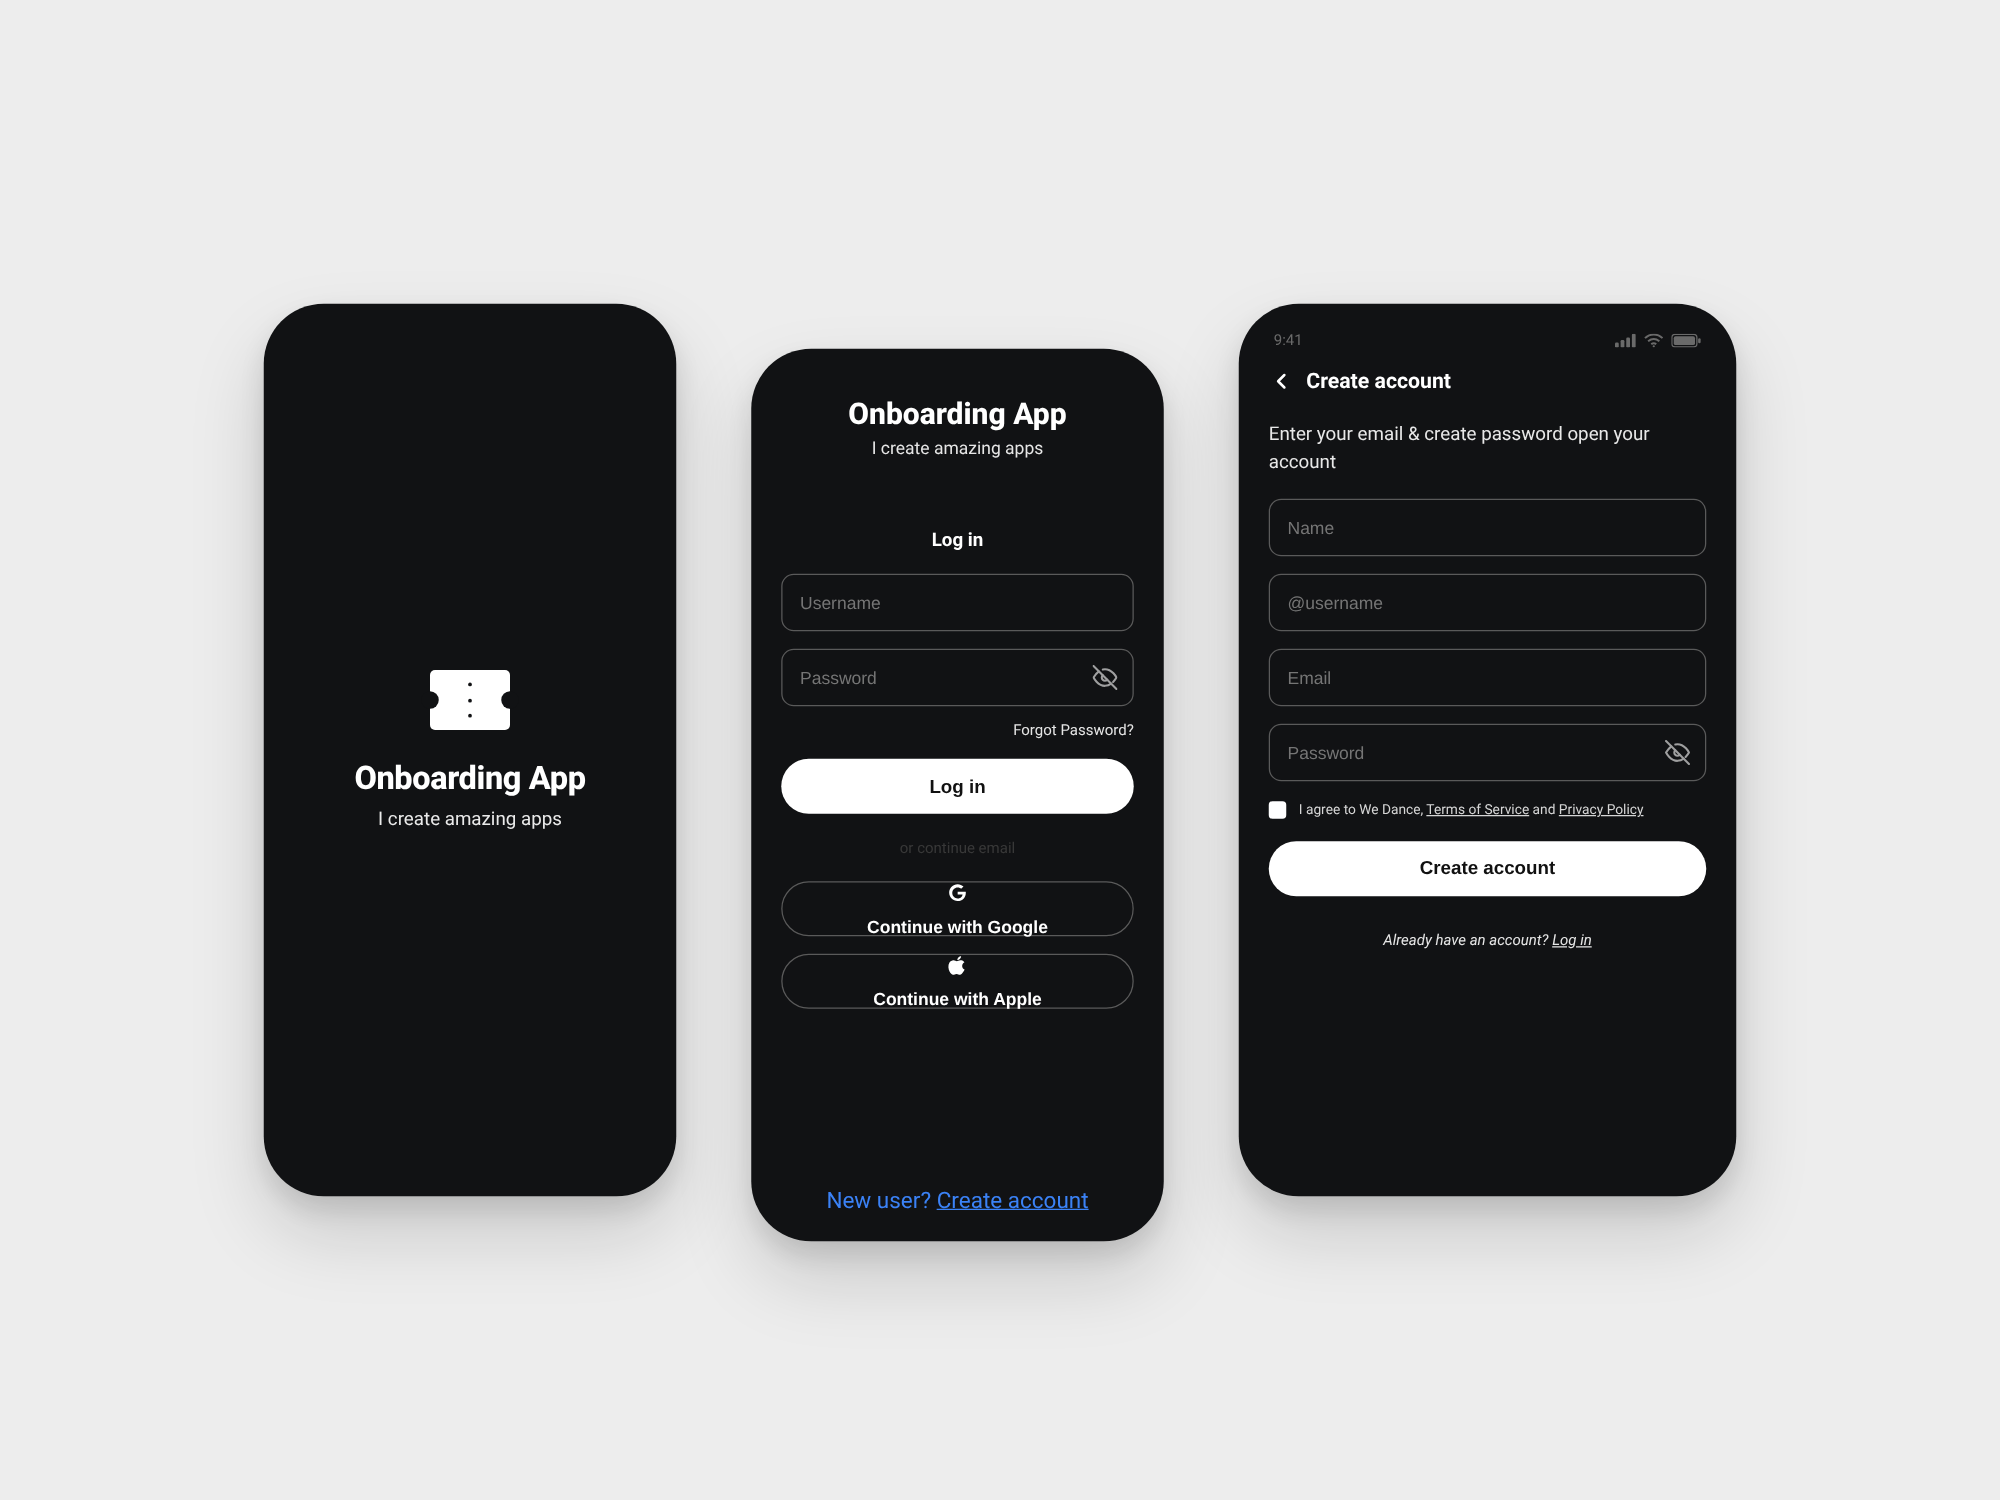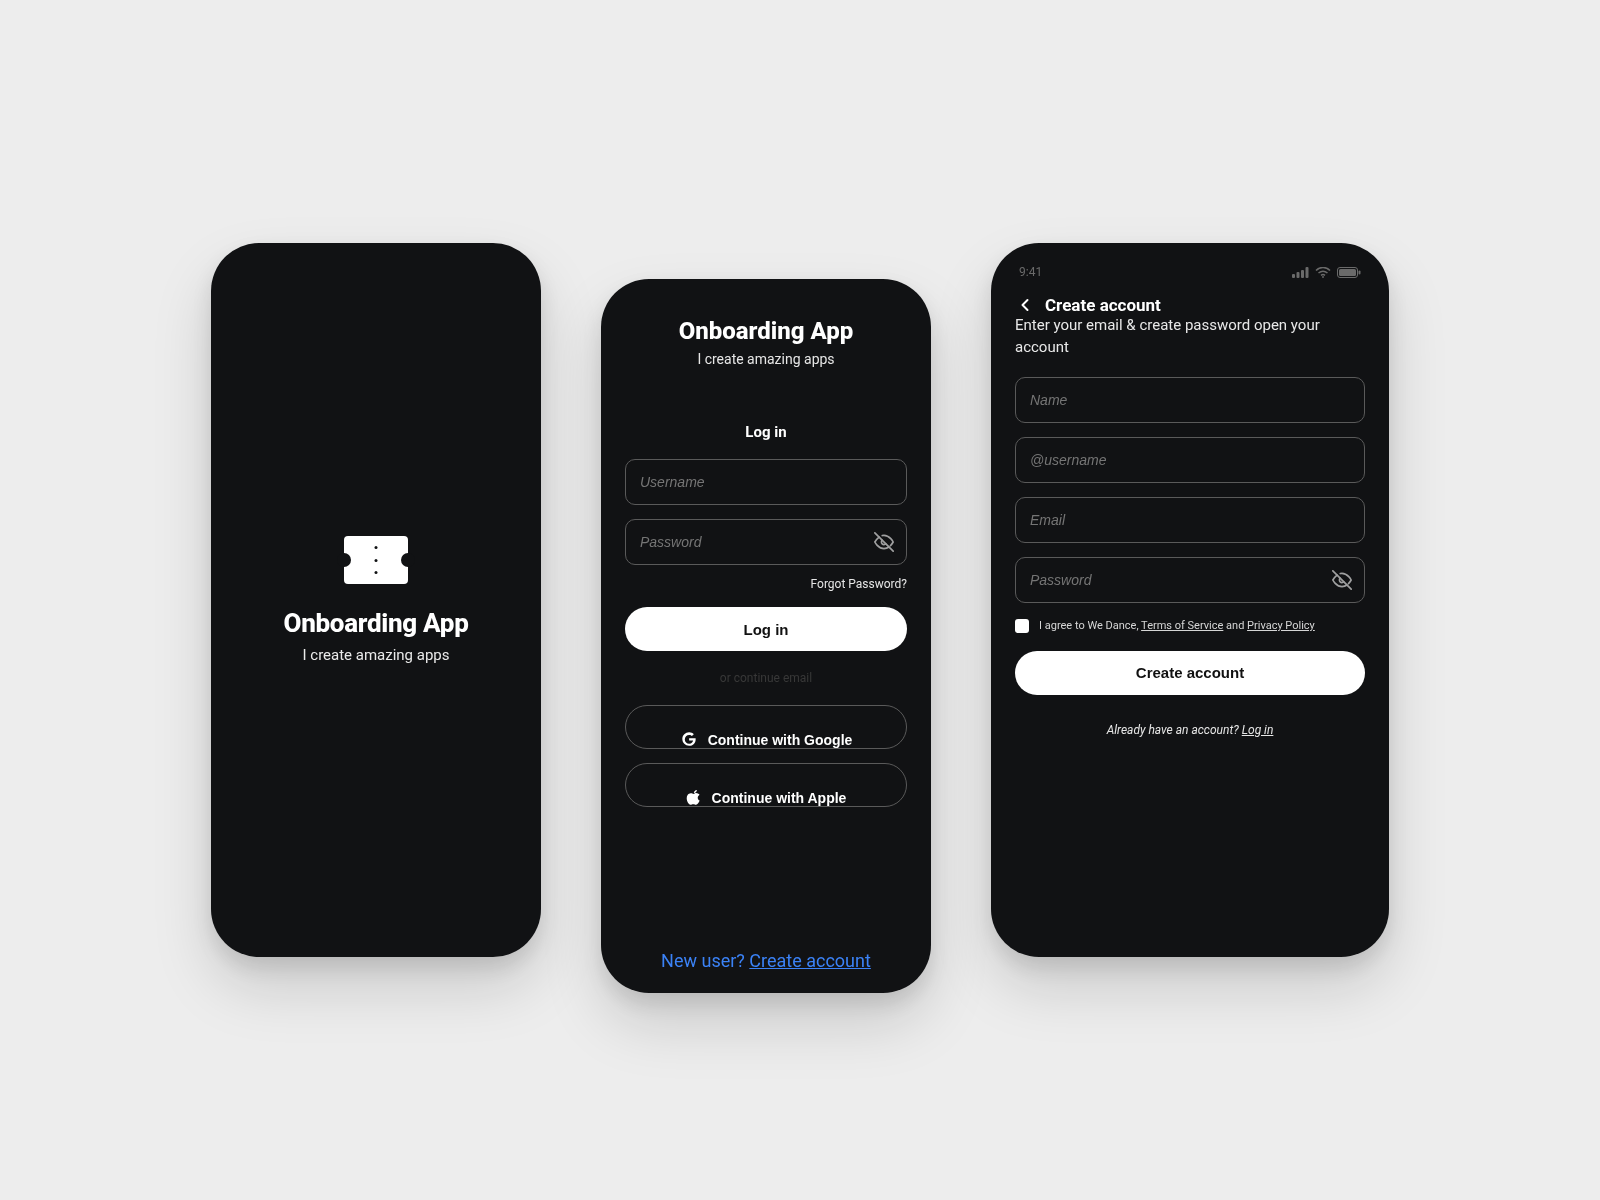--- a/index.html
+++ b/index.html
@@ -42,42 +42,42 @@
   
   .login { display:flex; flex-direction:column; align-items:center; height:100%; padding:34px 24px 22px; }
   .login h1 { font-size:24px; font-weight:800; margin-top:4px; }
   .login .sub { font-size:14px; margin-top:6px; color:#e6e6e6; }
   .login .section { font-size:15px; font-weight:700; margin-top:56px; margin-bottom:18px; }
   .field {
     width:100%; height:46px; border:1px solid #5a5a5a; border-radius:10px;
     display:flex; align-items:center; padding:0 14px; margin-bottom:14px; color:#d8d8d8; font-size:14px;
     position:relative;
   }
-  .field input { background:transparent; border:0; outline:0; color:#fff; width:100%; font-size:14px;font-style:italic; }
+  .field input { background:transparent; border:0; outline:0; color:#fff; width:100%; font-size:14px; }
   .eye-off { position:absolute; right:12px; top:50%; transform:translateY(-50%); opacity:.75; }
   .forgot { width:100%; text-align:right; font-size:12px; color:#e5e5e5; margin-top:-2px; margin-bottom:16px; }
   .btn-primary {
     width:100%; height:44px; background:#fff; color:#111; border-radius:22px; border:0;
     font-size:15px; font-weight:700; cursor:pointer;
   }
   .divider-text { font-size:12px; color:#383838; margin:20px 0; }
   .btn-outline {
     width:100%; height:44px; background:transparent; color:#fff; border:1px solid #5a5a5a; border-radius:22px;
-    font-size:14px; font-weight:700; display:flex; align-items:flex-end; justify-content:center; gap:10px; margin-bottom:14px; cursor:pointer;
+    font-size:14px; font-weight:700; display:flex; align-items:center; justify-content:center; gap:10px; margin-bottom:14px; cursor:pointer;flex-direction:column;
   }
   .footer-link { position:absolute; bottom:22px; left:0; right:0; text-align:center; font-size:18px; color:#3b82f6; }
   .footer-link .u { text-decoration:underline; cursor:pointer; }
 
   
   .create { display:flex; flex-direction:column; height:100%; padding:18px 24px 22px; }
   .status-bar { display:flex; justify-content:space-between; align-items:center; font-size:12px; color:#6a6a6a; padding:4px 4px 10px; }
   .status-right { display:flex; gap:6px; align-items:center; }
   .nav-row { display:flex; align-items:center; gap:10px; margin-top:6px; }
   .nav-row h2 { font-size:17px; font-weight:700; }
-  .create .desc { font-size:15px; line-height:1.45; color:#e8e8e8; margin-bottom:18px; }
+  .create .desc { font-size:15px; line-height:1.45; color:#e8e8e8; margin-top:22px; margin-bottom:18px; }
   .agree-row { display:flex; align-items:center; gap:10px; font-size:11px; color:#d6d6d6; margin-top:2px; margin-bottom:18px; }
   .agree-row .box { width:14px; height:14px; border-radius:3px; background:#fff; flex:none; }
   .agree-row .u { text-decoration:underline; cursor:pointer; }
   .already { text-align:center; font-size:12px; color:#e6e6e6; margin-top:28px;font-style:italic; }
   .already .u { text-decoration:underline; cursor:pointer; }
 
   
   .icon { display:inline-flex; }
   svg { display:block; }
 </style>

